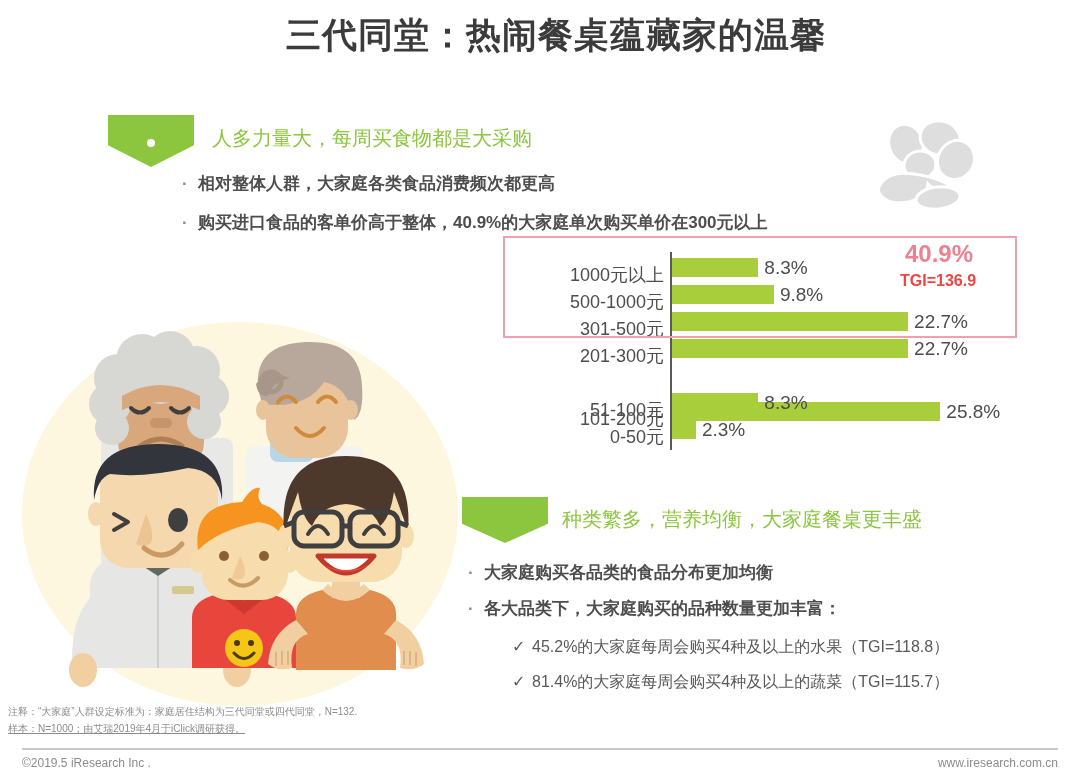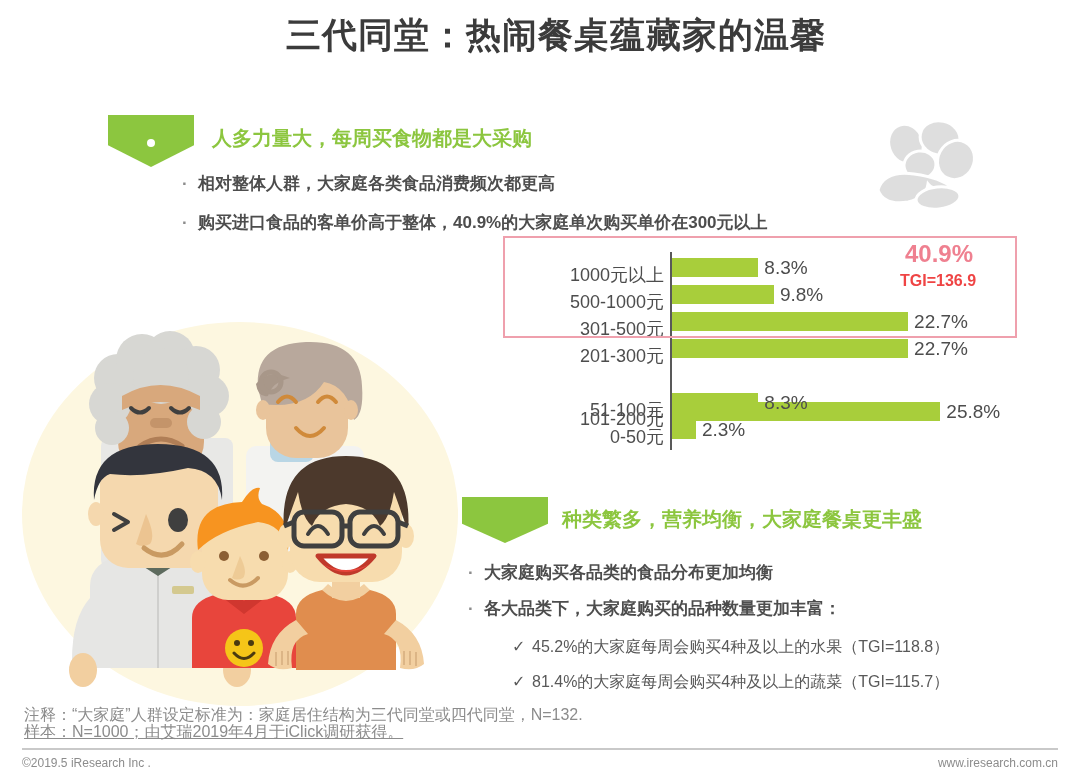--- a/index.html
+++ b/index.html
@@ -32,21 +32,21 @@
     position:absolute;left:50%;top:54%;
     width:8px;height:8px;margin-left:-4px;margin-top:-4px;
     background:#ffffff;border-radius:50%;
   }
   .tag1{left:108px;top:115px;width:86px;height:52px;}
   .tag2{left:462px;top:497px;width:86px;height:46px;}
 
   
   .sec-head{
     position:absolute;
-    font-size:20px;font-weight:bold;color:#8cc63f;
+    font-size:20px;font-weight:normal;color:#8cc63f;
     white-space:nowrap;
   }
   .head1{left:212px;top:125px;}
   .head2{left:562px;top:506px;}
 
   
   .bullet{
     position:absolute;
     font-size:17px;font-weight:bold;color:#4d4d4d;
     white-space:nowrap;
@@ -112,22 +112,22 @@
     white-space:nowrap;
   }
   .hl-tgi{
     position:absolute;left:900px;top:272px;
     font-size:16px;font-weight:bold;color:#ef4444;
     white-space:nowrap;
   }
 
   
   .note{
-    position:absolute;left:24px;
-    font-size:16px;color:#8c8c8c;white-space:nowrap;
+    position:absolute;left:8px;
+    font-size:10px;color:#8c8c8c;white-space:nowrap;
   }
   .note1{top:705px;}
   .note2{top:722px;text-decoration:underline;}
 
   
   .foot-line{
     position:absolute;left:22px;top:748px;width:1036px;height:2px;
     background:#c9c9c9;
   }
   .foot-left{

